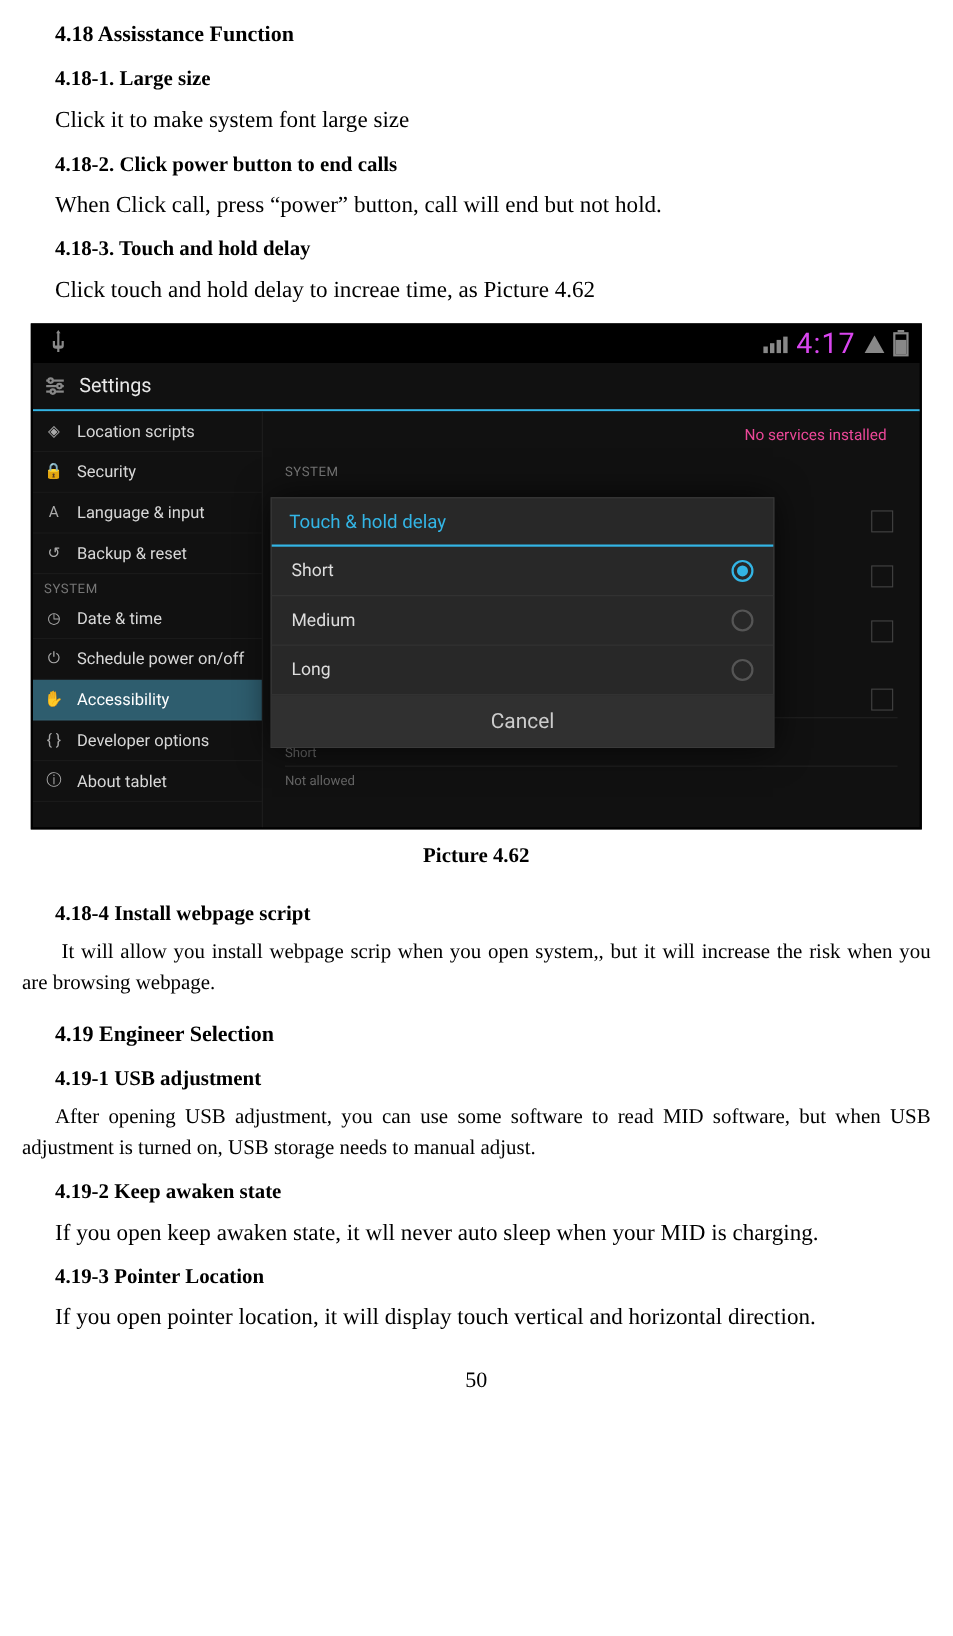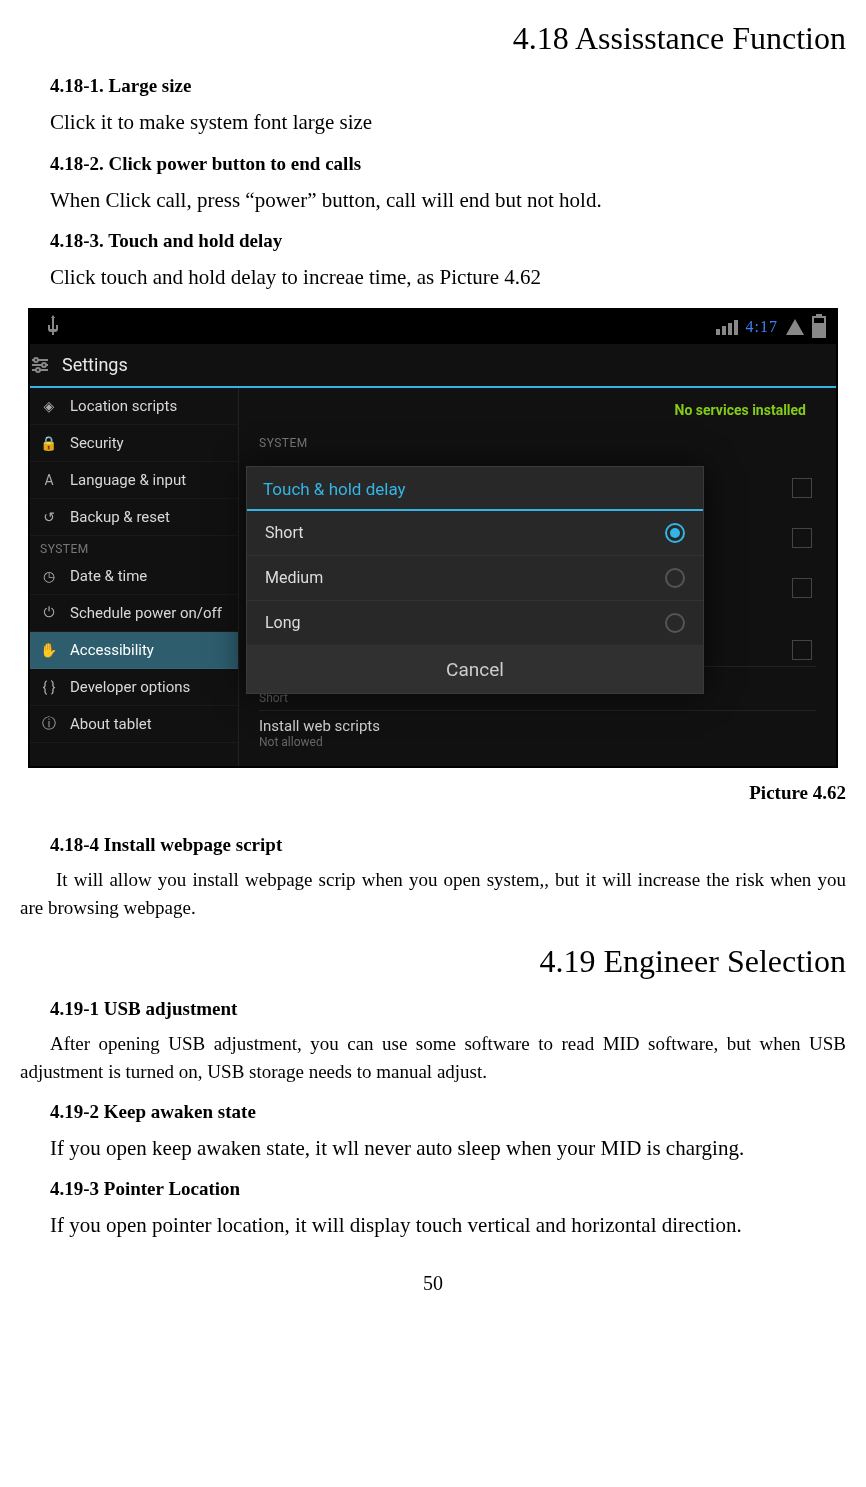--- a/index.html
+++ b/index.html
@@ -13,24 +13,23 @@
     .page {
       padding: 0 20px 40px 20px;
     }
     .caption-top {
       text-align: center;
       font-weight: bold;
       font-size: 18px;
       margin: 8px 0 20px 0;
     }
     h2 {
-      font-size: 32px;
-      font-weight: normal;
+      font-size: 20px;
+      font-weight: bold;
       margin: 20px 0 18px 30px;
-      text-align: right;
     }
     .sub-bold {
       font-weight: bold;
       font-size: 19px;
       margin: 14px 0 10px 30px;
     }
     .para {
       font-size: 21px;
       margin: 10px 0 10px 30px;
       line-height: 1.5;
@@ -38,21 +37,21 @@
     .para-full {
       font-size: 19px;
       margin: 10px 0 10px 0;
       line-height: 1.5;
       text-align: justify;
     }
     .para-indent {
       text-indent: 36px;
     }
     .caption-bottom {
-      text-align: right;
+      text-align: center;
       font-weight: bold;
       font-size: 19px;
       margin: 14px 0 30px 0;
     }
     .page-num {
       text-align: center;
       font-size: 20px;
       margin-top: 30px;
     }
     
@@ -70,38 +69,39 @@
       background: #000;
       display: flex;
       align-items: center;
       justify-content: flex-end;
       padding: 0 10px;
       font-size: 18px;
       color: #888;
       gap: 8px;
     }
     .statusbar .usb { margin-right: auto; margin-left: 6px; }
-    .statusbar .time { color: #3b82f6; font-size: 16px; letter-spacing: 1px; font-family: Liberation Serif, serif; }
+    .statusbar .time { color: #d946ef; font-size: 26px; letter-spacing: 1px; }
     .statusbar .bars { display:inline-flex; align-items:flex-end; gap:2px; height:16px;}
     .statusbar .bars span{ width:4px; background:#888; display:inline-block;}
     .statusbar .bars span:nth-child(1){height:6px}
     .statusbar .bars span:nth-child(2){height:9px}
     .statusbar .bars span:nth-child(3){height:12px}
     .statusbar .bars span:nth-child(4){height:15px}
     .statusbar .wifi{position:relative; width:18px; height:16px;}
     .statusbar .wifi::before{content:"";position:absolute;left:0;bottom:0;border-left:9px solid transparent;border-right:9px solid transparent;border-bottom:16px solid #888;}
     .statusbar .batt{ width:10px; height:18px; border:2px solid #888; position:relative; }
     .statusbar .batt::before{content:"";position:absolute;top:-4px;left:2px;width:6px;height:2px;background:#888;}
     .statusbar .batt::after{content:"";position:absolute;left:0;right:0;bottom:0;height:70%;background:#888;}
     .settings-header {
       height: 42px;
       background: #111;
       display:flex;
       align-items:center;
       border-bottom: 2px solid #33b5e5;
+      padding-left: 10px;
       gap: 12px;
     }
     .settings-header .settings-title {
       color: #e8e8e8;
       font-size: 18px;
     }
     .settings-body {
       display: flex;
       height: 378px;
       position: relative;
@@ -139,21 +139,21 @@
       color: #aaa;
       font-size: 14px;
     }
     .content {
       flex: 1;
       background: #111;
       position: relative;
     }
     .content .banner {
       position:absolute; top:14px; right:30px;
-      color:#84cc16; font-size:14px;font-weight:bold;
+      color:#ec4899; font-size:14px;
     }
     .content .syslabel {
       position:absolute; top:48px; left:20px;
       color:#777; font-size:12px; letter-spacing:0.5px;
     }
     .checkbox-ghost {
       position:absolute; right:24px;
       width:18px; height:18px; border:1px solid #444;
     }
     .content .cg1{ top:90px;}
@@ -302,21 +302,20 @@
         <div class="syslabel">SYSTEM</div>
         <div class="checkbox-ghost cg1"></div>
         <div class="checkbox-ghost cg2"></div>
         <div class="checkbox-ghost cg3"></div>
         <div class="checkbox-ghost cg4"></div>
         <div class="opt-row r1">
           <div class="main">Touch &amp; hold delay</div>
           <div class="sub">Short</div>
         </div>
         <div class="opt-row r2">
-          <div class="main">Install web scripts</div>
           <div class="sub">Not allowed</div>
         </div>
       </div>
 
       <div class="dialog">
         <div class="dialog-title">Touch &amp; hold delay</div>
         <div class="dialog-opt">
           <span>Short</span>
           <span class="radio selected"></span>
         </div>

